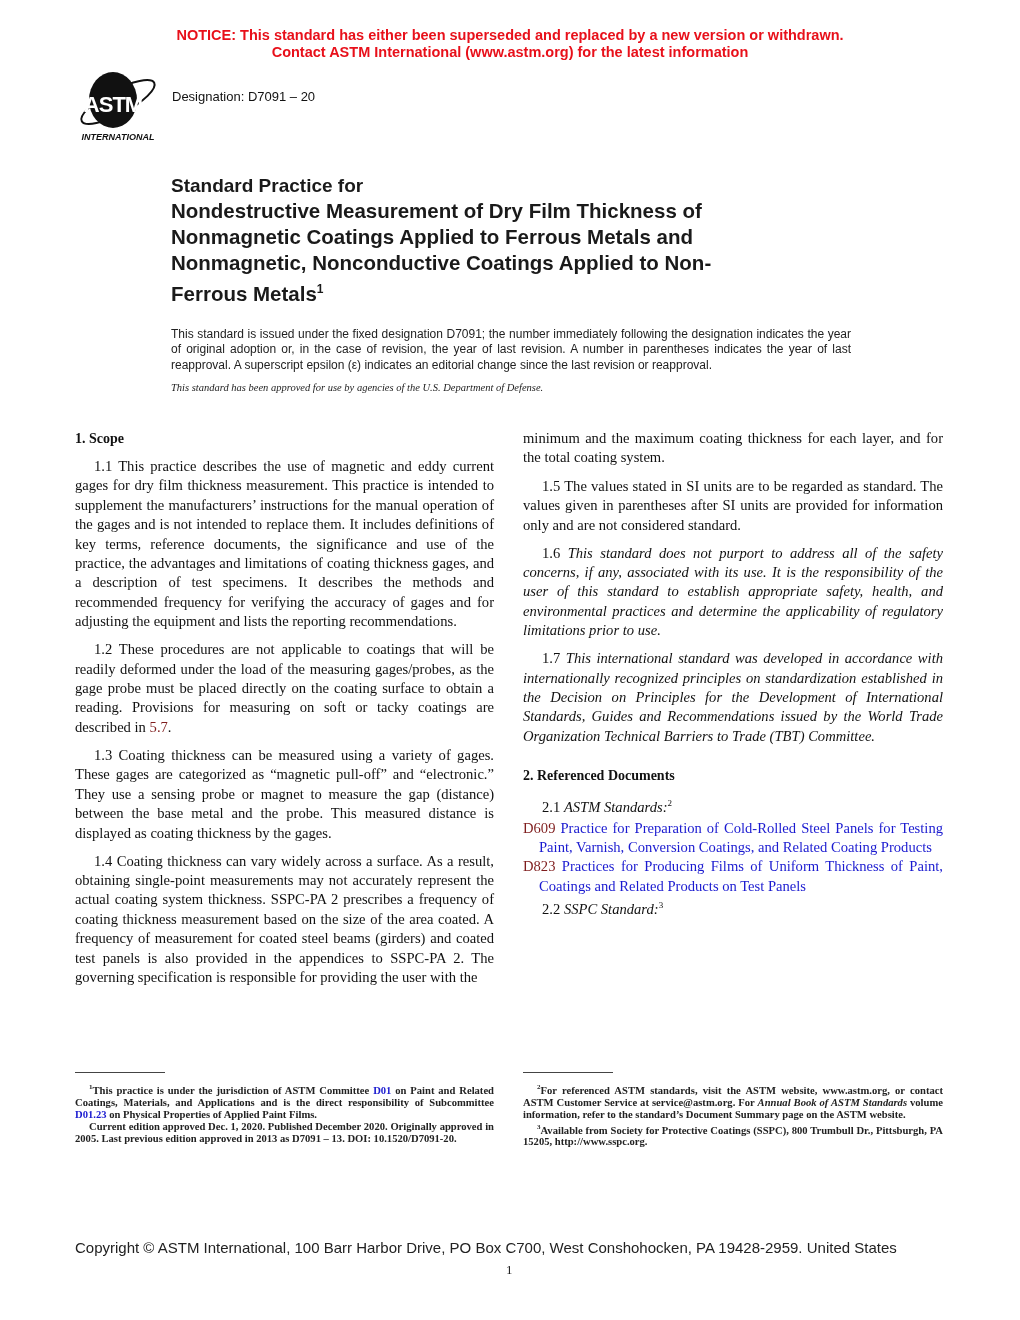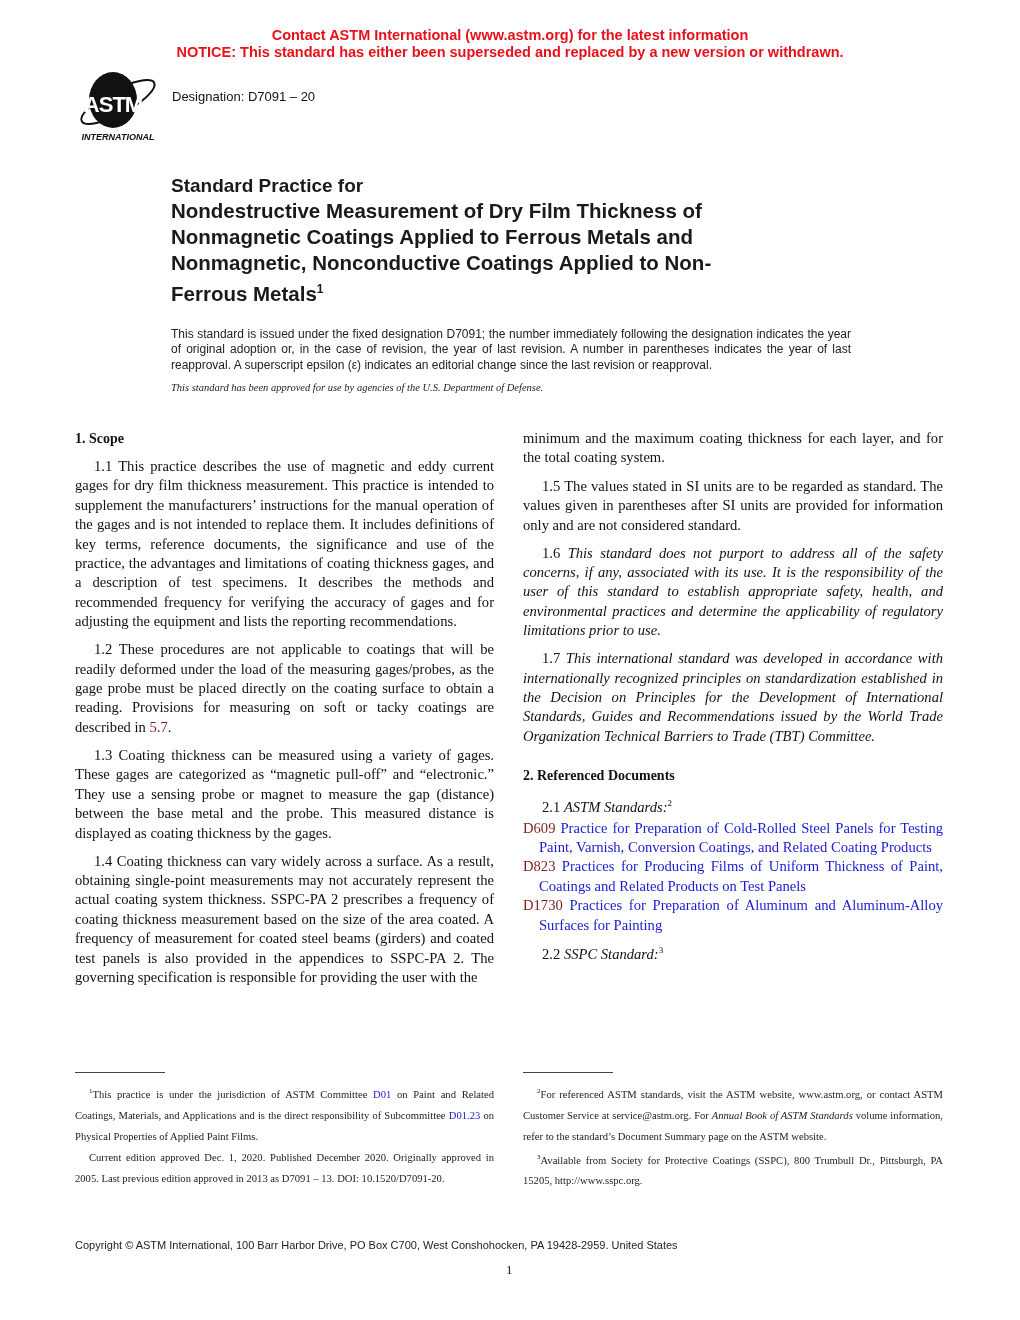--- a/index.html
+++ b/index.html
@@ -24,33 +24,33 @@
   .col p { margin: 0 0 8.6px 0; text-indent: 19px; }
   .col p.noindent { text-indent: 0; }
   .sec-head { font-weight: bold; font-size: 14px; margin: 0 0 7px 0; text-indent: 0 !important; }
   .red { color: #7f1d1d; }
   .blue { color: #1a1ad0; }
   .it { font-style: italic; }
   .ref { text-indent: -16px !important; padding-left: 16px; margin: 0 !important; text-align: justify; }
   .sub { margin: 0 0 1px 0 !important; text-indent: 17px; }
 
   .rule { position: absolute; height: 1px; background: #444; }
-  .foot { position: absolute; font-family: "Liberation Serif", serif; font-size: 10.6px; line-height: 21px; color: #222; text-align: justify; }
+  .foot { position: absolute; font-family: "Liberation Serif", serif; font-size: 10.6px; line-height: 12px; color: #222; text-align: justify; font-weight: bold; }
   .foot p { margin: 0; text-indent: 14px; }
   .foot sup { font-size: 7px; }
 
-  .copyright { position: absolute; left: 75px; top: 1239px; font-family: "Liberation Sans", sans-serif; font-size: 11px; color: #222; }
+  .copyright { position: absolute; left: 75px; top: 1239px; font-family: "Liberation Sans", sans-serif; font-size: 15px; color: #222; }
   .pagenum { position: absolute; left: 506px; top: 1262px; font-family: "Liberation Serif", serif; font-size: 13px; color: #222; }
 </style>
 </head>
 <body>
 
 <div class="notice">
+  <div>NOTICE: This standard has either been superseded and replaced by a new version or withdrawn.</div>
   <div>Contact ASTM International (www.astm.org) for the latest information</div>
-  <div>NOTICE: This standard has either been superseded and replaced by a new version or withdrawn.</div>
 </div>
 
 <div class="logo">
   <svg width="90" height="74" viewBox="0 0 90 74">
     <ellipse cx="45" cy="32" rx="41" ry="12" fill="none" stroke="#111" stroke-width="2" transform="rotate(-28 45 32)"></ellipse>
     <ellipse cx="40" cy="30" rx="24" ry="28" fill="#111"></ellipse>
     <text x="40" y="42" text-anchor="middle" font-family="Liberation Sans, sans-serif" font-weight="bold" font-size="22" fill="#fff" letter-spacing="-1">ASTM</text>
     <text x="45" y="70" text-anchor="middle" font-family="Liberation Sans, sans-serif" font-weight="bold" font-style="italic" font-size="9" fill="#111">INTERNATIONAL</text>
   </svg>
 </div>
@@ -79,21 +79,20 @@
 <div class="col col-right">
   <p class="noindent" style="margin-bottom:9px;">minimum and the maximum coating thickness for each layer, and for the total coating system.</p>
   <p>1.5 The values stated in SI units are to be regarded as standard. The values given in parentheses after SI units are provided for information only and are not considered standard.</p>
   <p><span>1.6 </span><span class="it">This standard does not purport to address all of the safety concerns, if any, associated with its use. It is the responsibility of the user of this standard to establish appropriate safety, health, and environmental practices and determine the applicability of regulatory limitations prior to use.</span></p>
   <p style="margin-bottom:20px;"><span>1.7 </span><span class="it">This international standard was developed in accordance with internationally recognized principles on standardization established in the Decision on Principles for the Development of International Standards, Guides and Recommendations issued by the World Trade Organization Technical Barriers to Trade (TBT) Committee.</span></p>
 
   <p class="sec-head">2.  Referenced Documents</p>
   <p class="sub"><span>2.1 </span><span class="it">ASTM Standards:</span><sup style="font-size:9px">2</sup></p>
   <p class="ref"><span class="red">D609</span> <span class="blue">Practice for Preparation of Cold-Rolled Steel Panels for Testing Paint, Varnish, Conversion Coatings, and Related Coating Products</span></p>
   <p class="ref"><span class="red">D823</span> <span class="blue">Practices for Producing Films of Uniform Thickness of Paint, Coatings and Related Products on Test Panels</span></p>
-  <p class="ref" style="margin-bottom:6px !important;"><span class="red">D1730</span> <span class="blue">Practices for Preparation of Aluminum and Aluminum-Alloy Surfaces for Painting</span></p>
   <p class="sub"><span>2.2 </span><span class="it">SSPC Standard:</span><sup style="font-size:9px">3</sup></p>
 </div>
 
 <div class="rule" style="left:75px; top:1072px; width:90px;"></div>
 <div class="rule" style="left:523px; top:1072px; width:90px;"></div>
 
 <div class="foot" style="left:75px; top:1081px; width:419px;">
   <p><sup>1</sup><span>This practice is under the jurisdiction of ASTM Committee </span><span class="blue">D01</span><span> on Paint and Related Coatings, Materials, and Applications and is the direct responsibility of Subcommittee </span><span class="blue">D01.23</span><span> on Physical Properties of Applied Paint Films.</span></p>
   <p>Current edition approved Dec. 1, 2020. Published December 2020. Originally approved in 2005. Last previous edition approved in 2013 as D7091 – 13. DOI: 10.1520/D7091-20.</p>
 </div>

